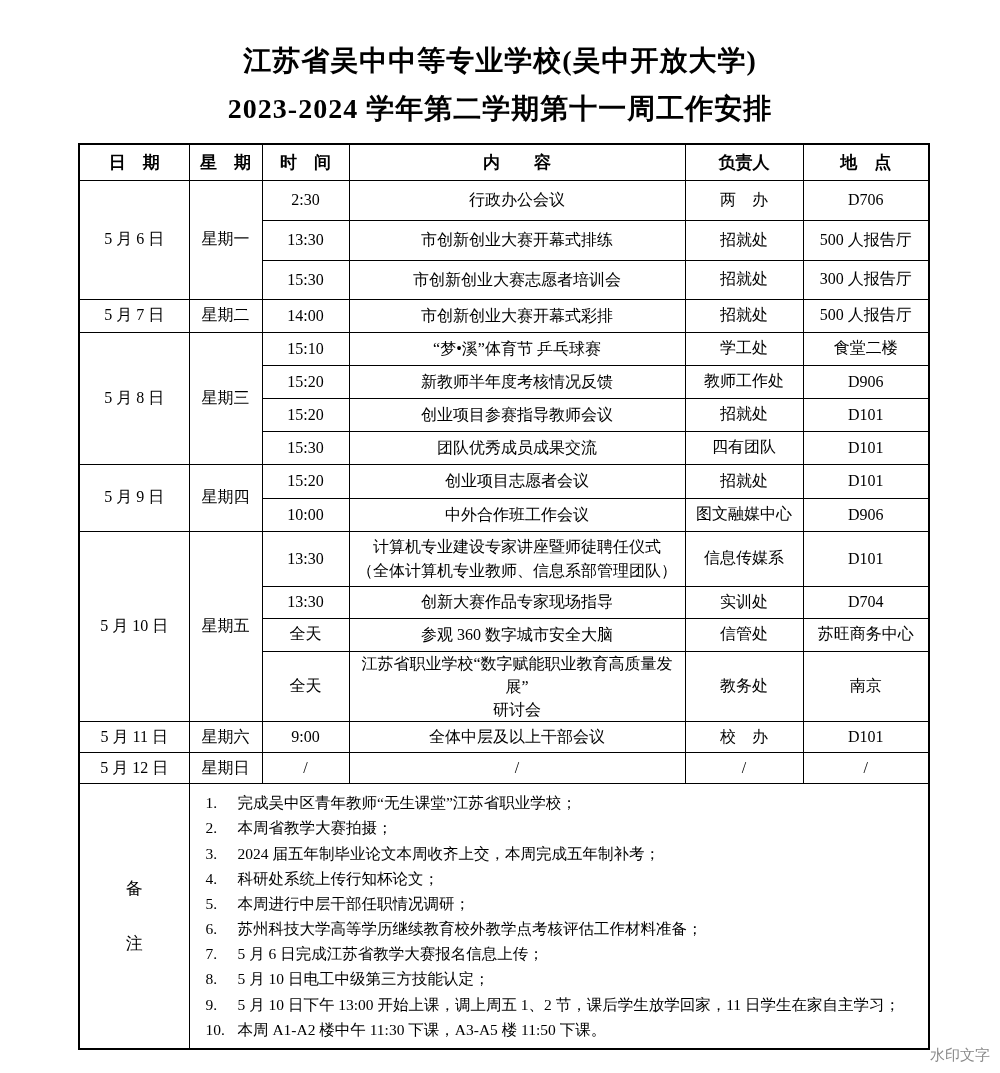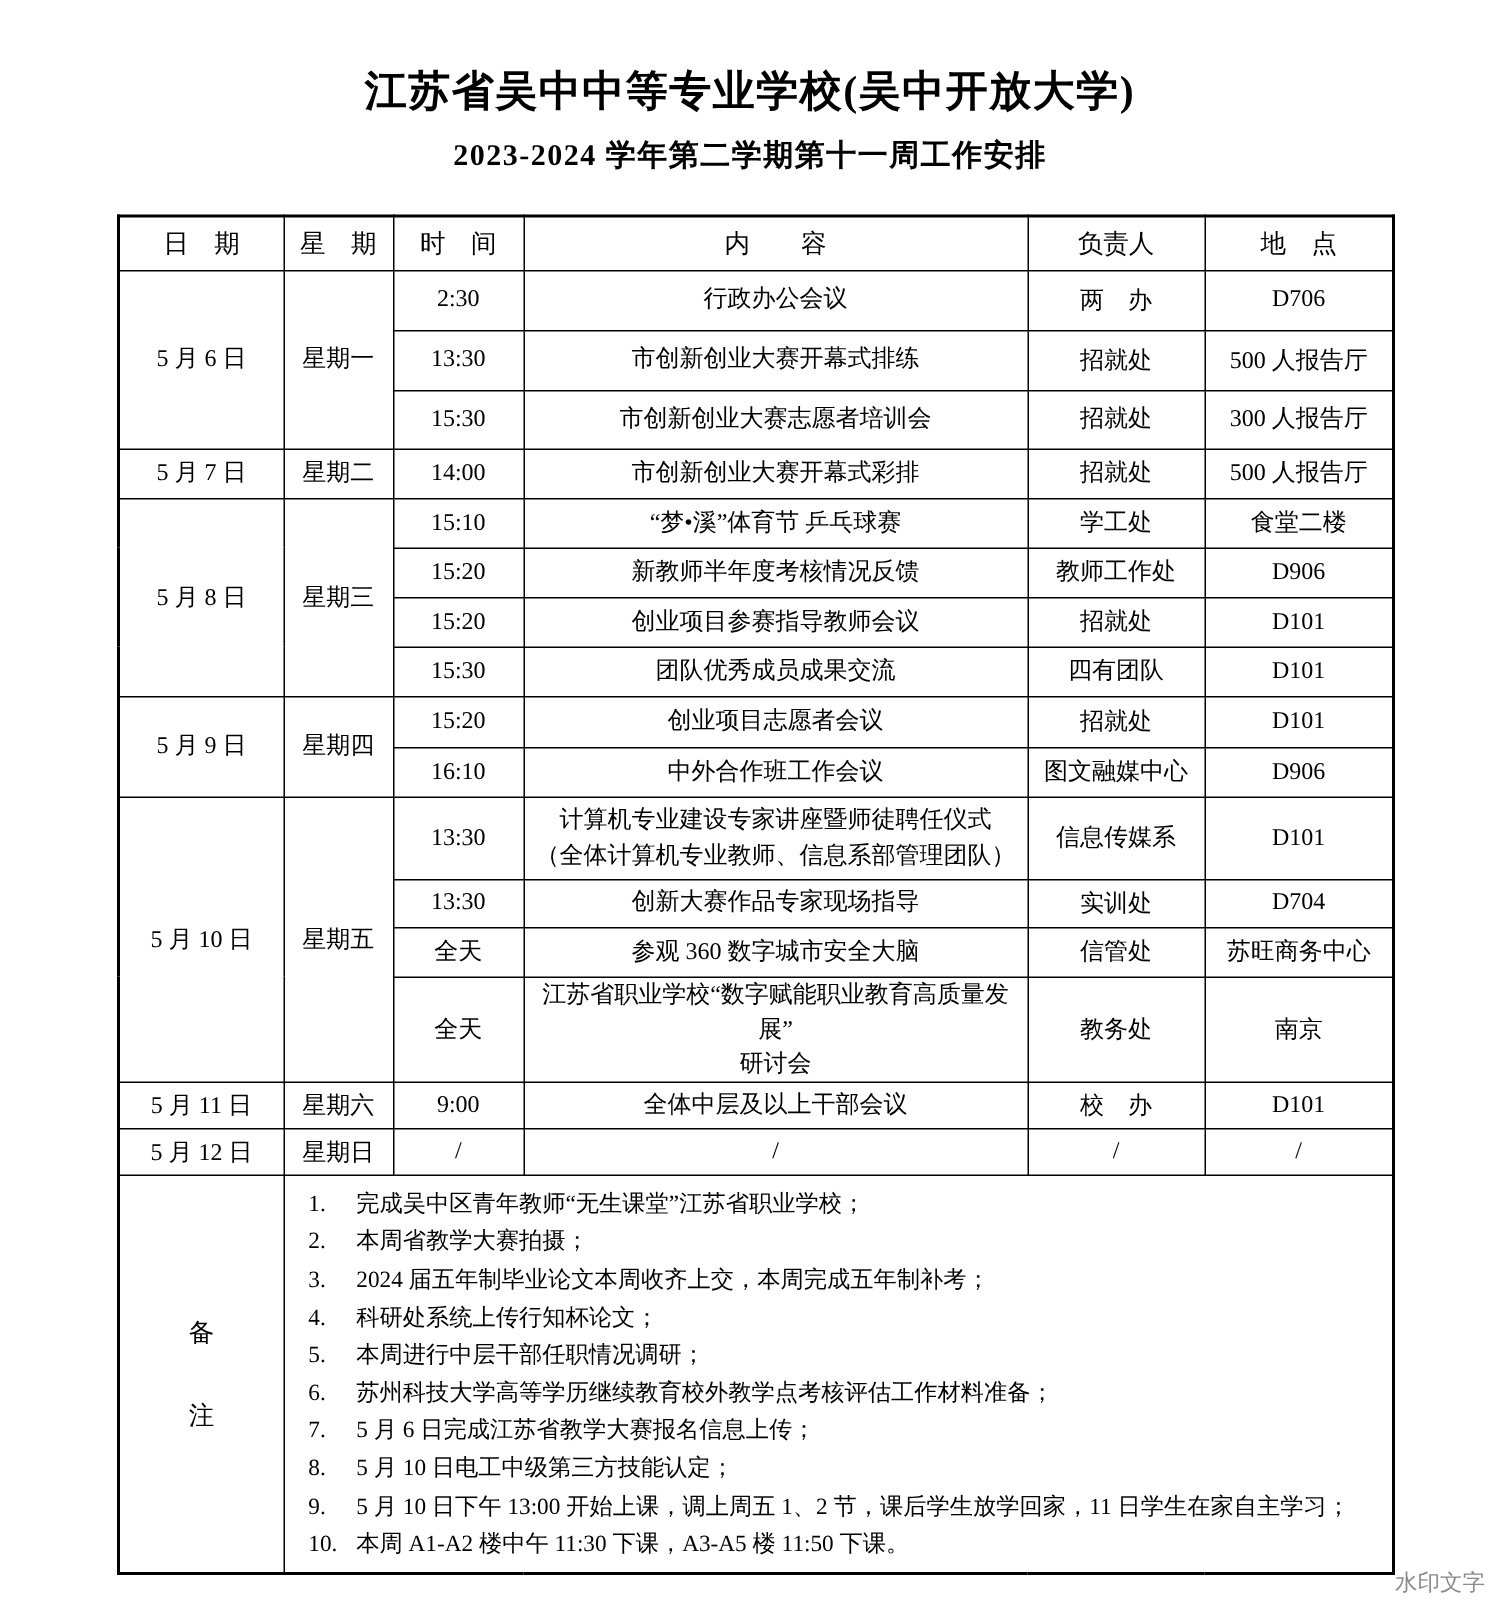--- a/index.html
+++ b/index.html
@@ -2,32 +2,32 @@
 <html><head>
 <meta charset="utf-8">
 <style>
   html,body{margin:0;padding:0;}
   body{
     width:1000px;height:1073px;background:#ffffff;position:relative;
     font-family:"Liberation Serif","DejaVu Serif",serif;color:#000;
   }
   .page-title{position:absolute;left:0;width:1000px;text-align:center;font-weight:bold;letter-spacing:1px;}
   .title1{top:42px;font-size:28px;}
-  .title2{top:90px;font-size:20px;}
+  .title2{top:90px;font-size:28px;}
 
   table.sched{
     position:absolute;left:78px;top:143px;width:850px;
     border-collapse:collapse;table-layout:fixed;
     border:2px solid #000;
   }
   .sched th,.sched td{
     border:1px solid #000;text-align:center;vertical-align:middle;
     font-size:16px;padding:0 2px;overflow:hidden;
   }
-  .sched th{font-size:17px;font-weight:normal;}
+  .sched th{font-size:17px;font-weight:bold;}
   td.content{white-space:pre-line;line-height:1.45;}
   td.notes-label{vertical-align:middle;}
   .notes-label-inner{display:flex;flex-direction:column;align-items:center;gap:32px;font-size:17px;}
   td.notes-content{text-align:left;padding:6px 8px 6px 16px;vertical-align:middle;}
   .notes-list{display:flex;flex-direction:column;justify-content:space-around;height:252px;}
   .note-item{display:flex;font-size:15.5px;line-height:21px;}
   .note-num{flex:0 0 32px;}
   .note-text{flex:1;}
   .watermark{
     position:absolute;right:10px;bottom:8px;color:#8a8a8a;font-size:15px;
@@ -117,21 +117,21 @@
 
   <tr style="height:34px">
     <td rowspan="2">5 月 9 日</td>
     <td rowspan="2">星期四</td>
     <td>15:20</td>
     <td class="content">创业项目志愿者会议</td>
     <td>招就处</td>
     <td>D101</td>
   </tr>
   <tr style="height:33px">
-    <td>16:10</td>
+    <td>10:00</td>
     <td class="content">中外合作班工作会议</td>
     <td>图文融媒中心</td>
     <td>D906</td>
   </tr>
 
   <tr style="height:55px">
     <td rowspan="4">5 月 10 日</td>
     <td rowspan="4">星期五</td>
     <td>13:30</td>
     <td class="content">计算机专业建设专家讲座暨师徒聘任仪式

